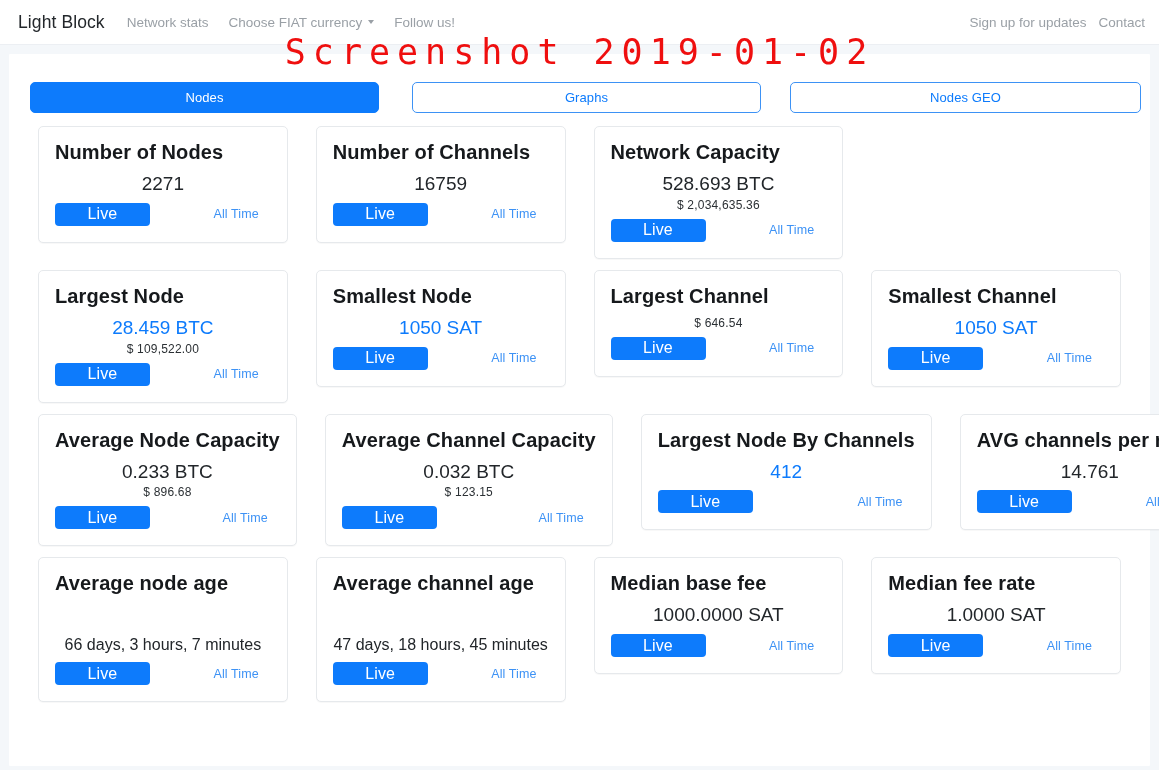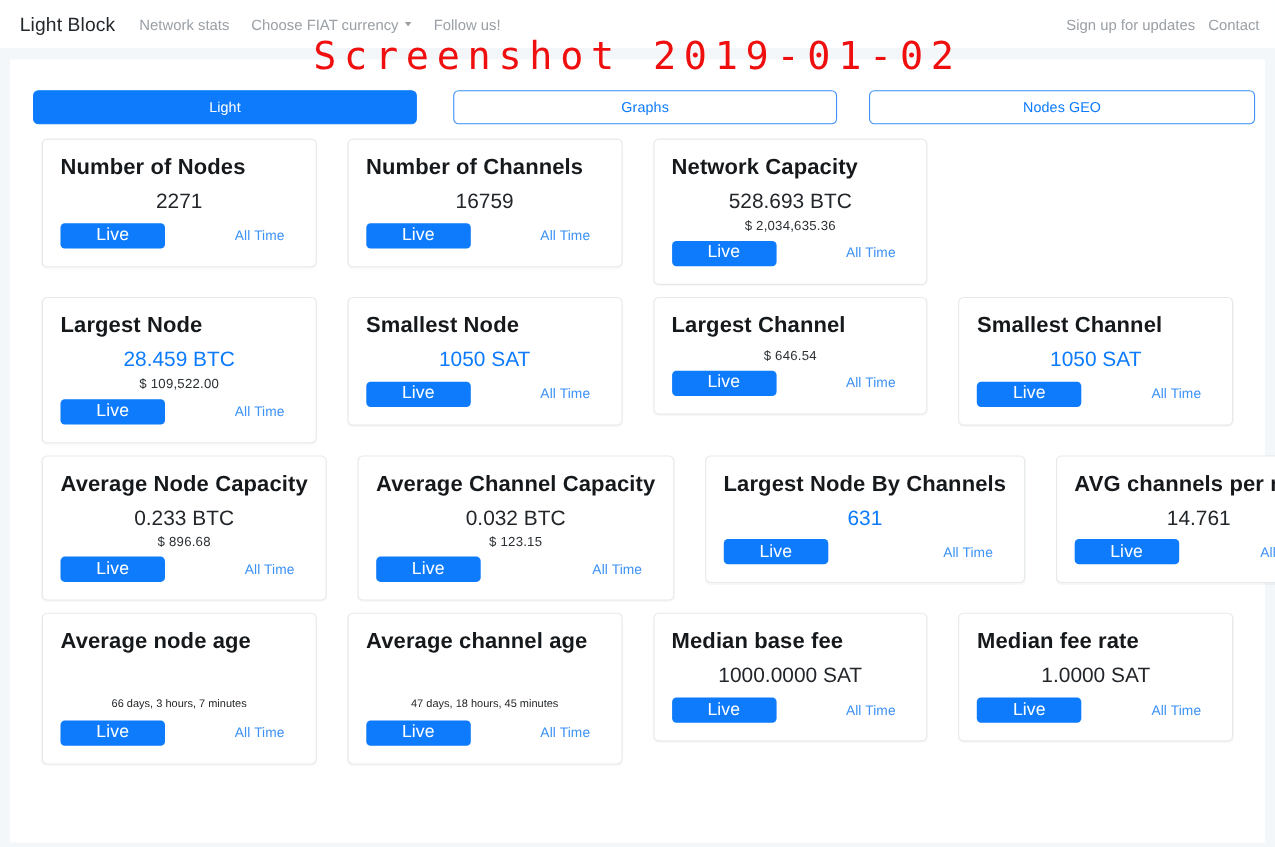--- a/index.html
+++ b/index.html
@@ -150,21 +150,21 @@
   .card-value {
     font-size: 19px;
     color: #22262a;
     text-align: center;
     line-height: 1.25;
     margin: 0 0 2px 0;
     font-weight: 400;
     white-space: nowrap;
   }
   .card-value.small {
-    font-size: 10px;
+    font-size: 16px;
     margin-top: 40px;
   }
   .card-value.link {
     color: #0d7bfc;
   }
   .card-fiat {
     font-size: 12px;
     color: #2b3034;
     text-align: center;
     margin: 0 0 5px 0;
@@ -221,21 +221,21 @@
     <span class="nav-link">Contact</span>
   </div>
 </div>
 
 <div class="watermark">Screenshot 2019-01-02</div>
 
 <div class="page-wrap">
   <div class="panel">
 
     <div class="tabs">
-      <div class="tab tab-1 active">Light</div>
+      <div class="tab tab-1 active">Nodes</div>
       <div class="tab tab-2 inactive">Graphs</div>
       <div class="tab tab-3 inactive">Nodes GEO</div>
     </div>
 
     <div class="grid">
 
       <div class="row">
         <div class="col">
           <div class="card">
             <div class="card-title">Number of Nodes</div>
@@ -333,21 +333,21 @@
             <div class="card-fiat">$ 123.15</div>
             <div class="card-actions">
               <button class="btn-live">Live</button>
               <span class="btn-alltime">All Time</span>
             </div>
           </div>
         </div>
         <div class="col">
           <div class="card">
             <div class="card-title">Largest Node By Channels</div>
-            <div class="card-value link">631</div>
+            <div class="card-value link">412</div>
             <div class="card-actions">
               <button class="btn-live">Live</button>
               <span class="btn-alltime">All Time</span>
             </div>
           </div>
         </div>
         <div class="col">
           <div class="card">
             <div class="card-title">AVG channels per node</div>
             <div class="card-value">14.761</div>

